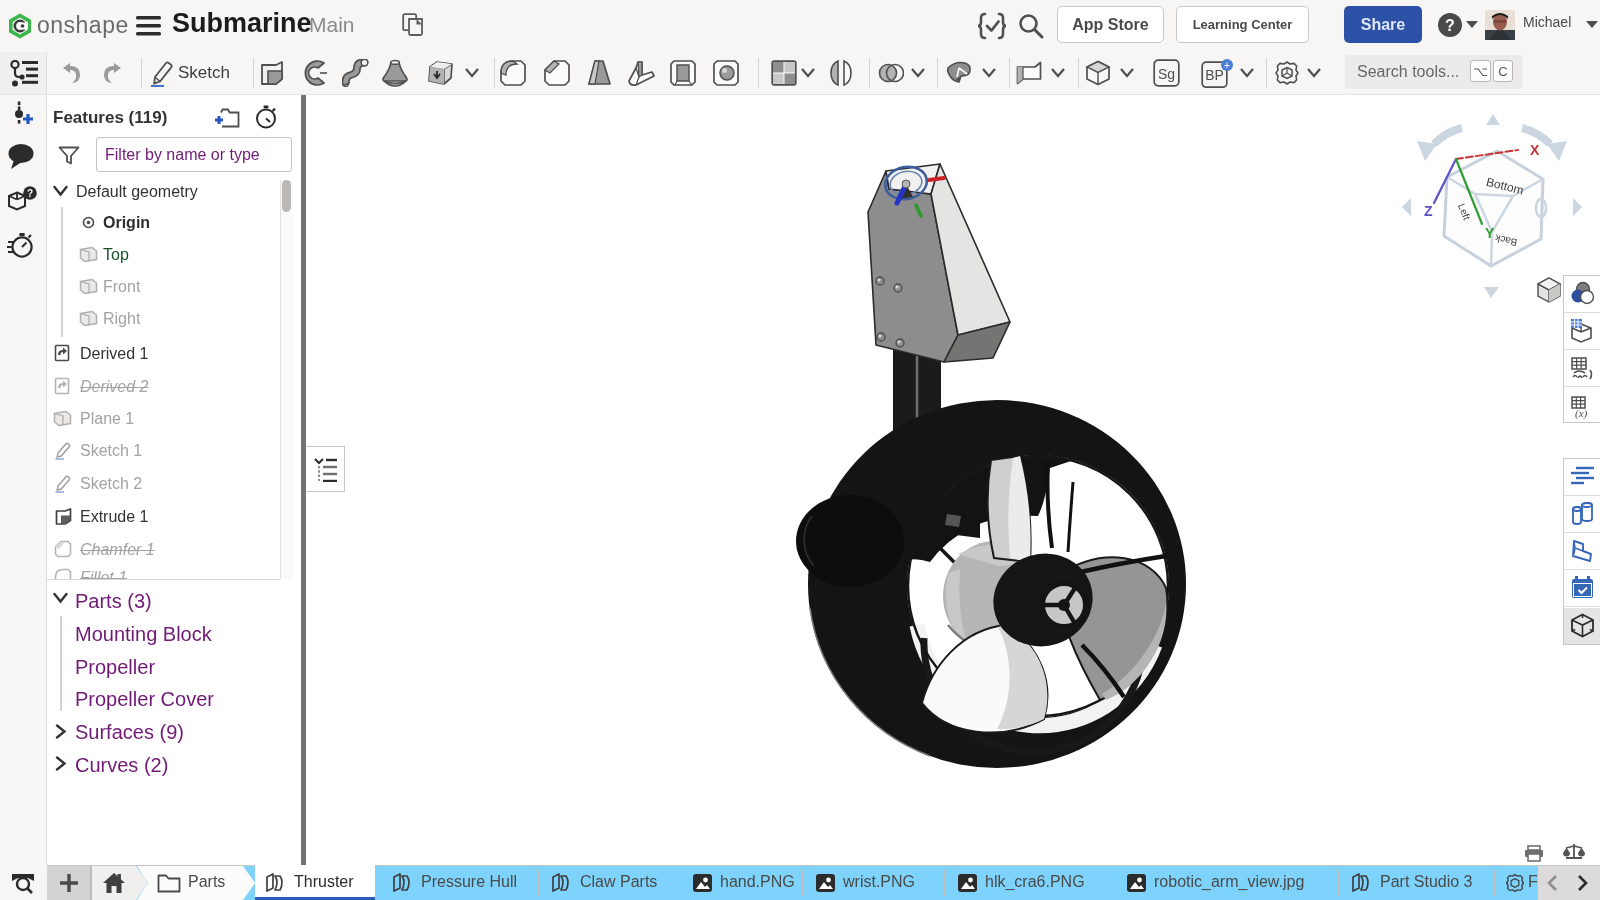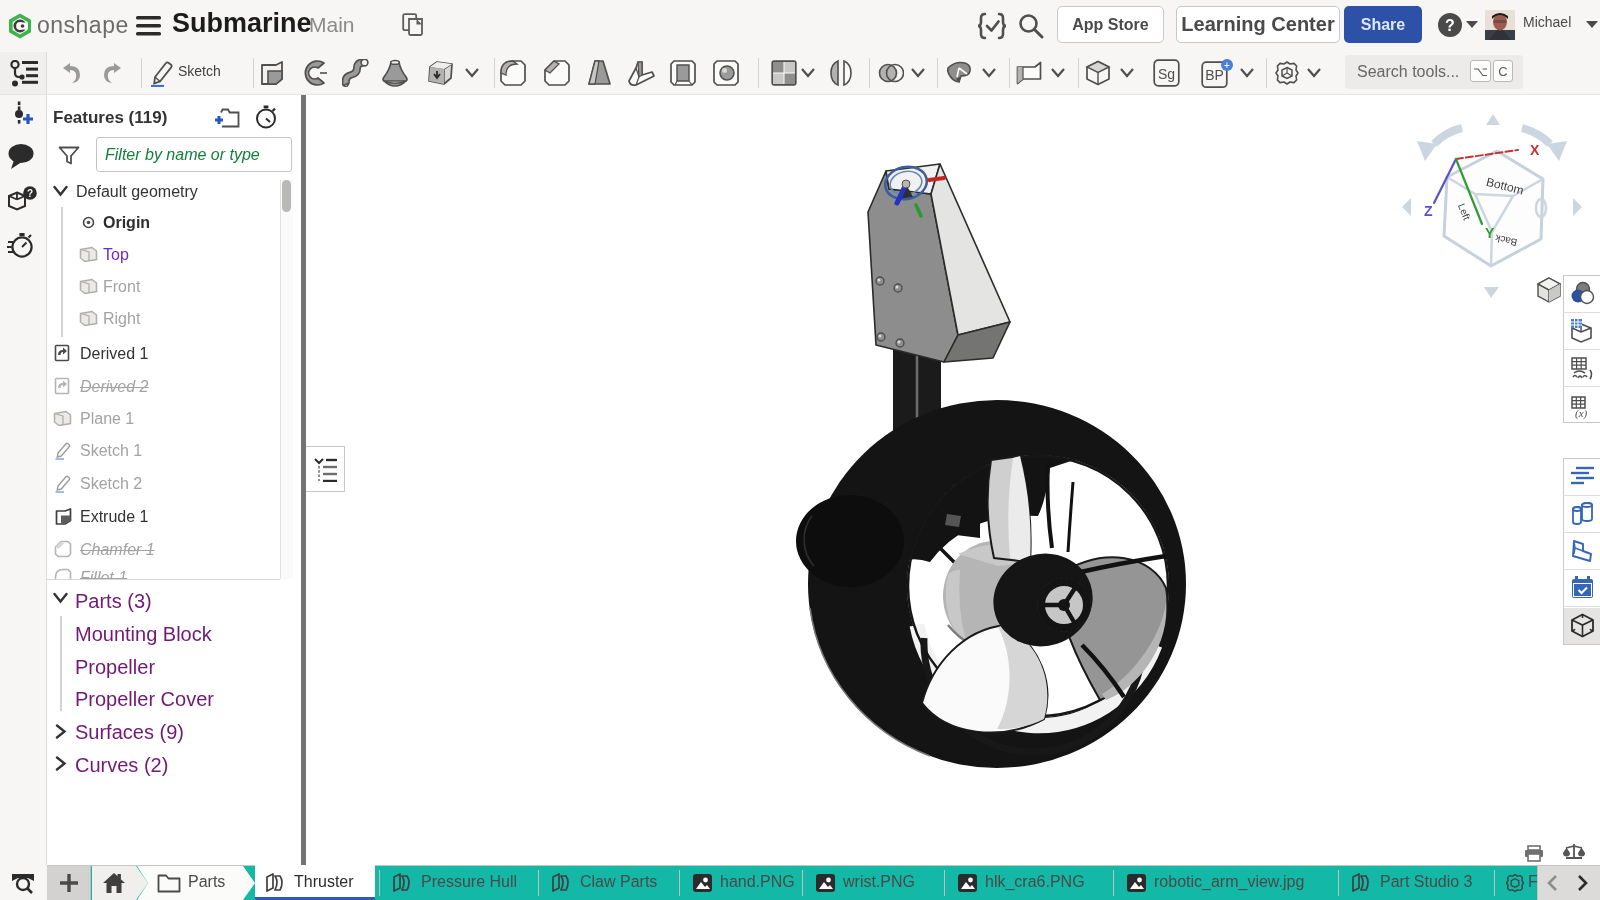--- a/index.html
+++ b/index.html
@@ -5,21 +5,21 @@
   * { margin:0; padding:0; box-sizing:border-box; }
   html,body { width:1600px; height:900px; overflow:hidden; font-family:"Liberation Sans",sans-serif; background:#fff; }
   .abs { position:absolute; }
   #app { position:relative; width:1600px; height:900px; }
   
   #header { left:0; top:0; width:1600px; height:52px; background:#f7f6f4; }
   #toolbar { left:0; top:52px; width:1600px; height:43px; background:#f7f6f4; border-bottom:1px solid #e5e4e2; }
   #leftstrip { left:0; top:95px; width:47px; height:770px; background:#f7f6f4; border-right:1px solid #dddcda; }
   #panel { left:47px; top:95px; width:259px; height:770px; background:#fff; border-right:5px solid #737373; }
   #canvas { left:307px; top:95px; width:1293px; height:770px; background:#fff; }
-  #tabbar { left:0; top:865px; width:1600px; height:35px; background:#14b8a6; border-top:1px solid #c6c5c3; }
+  #tabbar { left:0; top:865px; width:1600px; height:35px; background:#7dd3fc; border-top:1px solid #c6c5c3; }
   .sep { width:1px; background:#d4d3d1; height:30px; margin:0 6px; }
 </style>
 </head>
 <body>
 <div id="app">
   <div id="header" class="abs">
 
     <svg class="abs" style="left:7px;top:13px" width="26" height="26" viewBox="0 0 26 26">
       <path d="M13 0.5 L24 6.8 L24 19.2 L13 25.5 L2 19.2 L2 6.8 Z M13 4.6 L5.6 8.9 L5.6 17.1 L13 21.4 L20.4 17.1 L20.4 8.9 Z" fill="#3ab54a" fill-rule="evenodd"></path>
       <circle cx="13" cy="13" r="5.2" fill="none" stroke="#3c3c3c" stroke-width="2.6"></circle>
@@ -45,21 +45,21 @@
     <svg class="abs" style="left:976px;top:12px" width="32" height="28" viewBox="0 0 32 28">
       <path d="M9 2 Q5 2 5 6 L5 10 Q5 14 2 14 Q5 14 5 18 L5 22 Q5 26 9 26" fill="none" stroke="#4f4f4f" stroke-width="2.6" stroke-linecap="round"></path>
       <path d="M23 2 Q27 2 27 6 L27 10 Q27 14 30 14 Q27 14 27 18 L27 22 Q27 26 23 26" fill="none" stroke="#4f4f4f" stroke-width="2.6" stroke-linecap="round"></path>
       <path d="M11 14 l4.5 4.5 l7 -9" fill="none" stroke="#4f4f4f" stroke-width="2.8" stroke-linecap="round" stroke-linejoin="round"></path>
     </svg>
     <svg class="abs" style="left:1017px;top:12px" width="28" height="28" viewBox="0 0 28 28">
       <circle cx="11.5" cy="11.5" r="8" fill="none" stroke="#4f4f4f" stroke-width="2.6"></circle>
       <line x1="17.5" y1="17.5" x2="25" y2="25" stroke="#4f4f4f" stroke-width="3" stroke-linecap="round"></line>
     </svg>
     <div class="abs" style="left:1057px;top:6px;width:107px;height:37px;background:#fff;border:1px solid #c9c8c6;border-radius:5px;display:flex;align-items:center;justify-content:center;font-size:16px;font-weight:bold;color:#4a4a4a;">App Store</div>
-    <div class="abs" style="left:1176px;top:6px;width:164px;height:37px;background:#fff;border:1px solid #c9c8c6;border-radius:5px;display:flex;align-items:center;justify-content:center;font-size:20px;font-weight:bold;color:#4a4a4a;">Learning Center</div>
+    <div class="abs" style="left:1176px;top:6px;width:133px;height:37px;background:#fff;border:1px solid #c9c8c6;border-radius:5px;display:flex;align-items:center;justify-content:center;font-size:13px;font-weight:bold;color:#4a4a4a;">Learning Center</div>
     <div class="abs" style="left:1344px;top:6px;width:78px;height:37px;background:#2c51a7;border-radius:5px;display:flex;align-items:center;justify-content:center;font-size:16px;font-weight:bold;color:#dce6f5;">Share</div>
 
     <svg class="abs" style="left:1437px;top:12px" width="26" height="26" viewBox="0 0 26 26">
       <circle cx="13" cy="13" r="12" fill="#4a4a4a"></circle>
       <text x="13" y="18.5" font-size="16" font-weight="bold" fill="#fff" text-anchor="middle" font-family="Liberation Sans">?</text>
     </svg>
     <svg class="abs" style="left:1466px;top:21px" width="12" height="8" viewBox="0 0 12 8">
         <polygon points="0,0 12,0 6,7" fill="#4a4a4a"></polygon>
       </svg>
 
@@ -97,21 +97,21 @@
       <path d="M21 6 L14 1 L14 4 Q4 4 4 13 Q4 20 12 21 Q7 18 8 12 Q9 8 14 8 L14 11 Z" fill="#9a9a9a"></path>
     </svg>
     <div class="abs sep" style="left:135px;top:6px;"></div>
 
     <svg class="abs" style="left:148px;top:8px" width="26" height="27" viewBox="0 0 26 27">
       <path d="M7 17 L18 3 Q19 1.6 20.8 3 L23 4.8 Q24.4 6 23 7.6 L12 21.5 L6.2 23.4 Z" fill="#f7f6f4" stroke="#4f4f4f" stroke-width="1.8"></path>
       <path d="M7 17 L12 21.5" stroke="#4f4f4f" stroke-width="1.4" fill="none"></path>
       <path d="M6.2 23.4 L7 17 Z" fill="#4f4f4f"></path>
       <line x1="3" y1="26" x2="16" y2="26" stroke="#4472c4" stroke-width="2.2"></line>
     </svg>
-    <div class="abs" style="left:178px;top:11px;font-size:14px;color:#3f3f3f;">Sketch</div>
+    <div class="abs" style="left:178px;top:11px;font-size:17px;color:#3f3f3f;">Sketch</div>
     <div class="abs sep" style="left:247px;top:6px;"></div>
 
     <svg class="abs" style="left:258px;top:7px" width="28" height="28" viewBox="0 0 28 28">
       <path d="M4 6 L18 6 L24 3 L24 20 L18 25 L4 25 Z" fill="#f2f1ef" stroke="#4f4f4f" stroke-width="1.8" stroke-linejoin="round"></path>
       <path d="M10 12 L24 12 L24 20 L18 25 L10 25 Z" fill="#9a9a9a" stroke="#4f4f4f" stroke-width="1.6"></path>
     </svg>
 
     <svg class="abs" style="left:300px;top:7px" width="28" height="28" viewBox="0 0 28 28">
       <path d="M24 4 A12 12 0 1 0 24 24 L18 19 A6 6 0 1 1 18 9 Z" fill="#9a9a9a" stroke="#4f4f4f" stroke-width="1.7" stroke-linejoin="round"></path>
       <line x1="20" y1="14" x2="27" y2="14" stroke="#4f4f4f" stroke-width="1.6"></line>
@@ -304,21 +304,21 @@
       <circle cx="12" cy="13.5" r="9" fill="none" stroke="#2b2b2b" stroke-width="2"></circle>
       <rect x="9.6" y="0.5" width="4.8" height="2.8" fill="#2b2b2b"></rect>
       <path d="M12 13.5 L16 17" stroke="#2b2b2b" stroke-width="2"></path>
       <path d="M18.6 6 L21 3.6" stroke="#2b2b2b" stroke-width="2.2"></path>
     </svg>
 
     <svg class="abs" style="left:11px;top:51px" width="22" height="19" viewBox="0 0 22 19">
       <path d="M1.5 1.5 L20.5 1.5 L13 10 L13 17.5 L9 15.5 L9 10 Z" fill="none" stroke="#4f4f4f" stroke-width="1.8" stroke-linejoin="round"></path>
     </svg>
     <div class="abs" style="left:49px;top:42px;width:196px;height:35px;background:#fff;border:1px solid #c5c4c2;border-radius:3px;"></div>
-    <div class="abs" style="left:58px;top:51px;font-size:16px;font-style:italic;color:#15803d;">Filter by name or type</div>
+    <div class="abs" style="left:58px;top:51px;font-size:16px;color:#701a75;">Filter by name or type</div>
 
     <div class="abs" style="left:233px;top:85px;width:13px;height:399px;background:#fafafa;border-left:1px solid #e2e1df;"></div>
     <div class="abs" style="left:235px;top:85px;width:9px;height:32px;background:#b9b8b6;border-radius:5px;"></div>
 
     <div id="tree" style="position:absolute;left:0;top:0;width:259px;height:770px;font-size:16px;">
 
       <svg class="abs" style="left:6px;top:90px" width="15" height="12" viewBox="0 0 15 12">
           <path d="M1.5 2 L7.5 9.5 L13.5 2" fill="none" stroke="#333" stroke-width="2.4" stroke-linecap="round"></path>
         </svg>
       <div class="abs" style="left:29px;top:88px;color:#333;">Default geometry</div>
@@ -327,21 +327,21 @@
       <svg class="abs" style="left:35px;top:121px" width="13" height="13" viewBox="0 0 13 13">
           <circle cx="6.5" cy="6.5" r="5" fill="none" stroke="#4a4a4a" stroke-width="1.6"></circle>
           <circle cx="6.5" cy="6.5" r="1.8" fill="#4a4a4a"></circle>
         </svg>
       <div class="abs" style="left:56px;top:119px;color:#2e2e2e;font-weight:bold;">Origin</div>
 
       <svg class="abs" style="left:32px;top:151px" width="19" height="17" viewBox="0 0 19 17">
           <path d="M1.5 3.5 L13 1.5 L17.5 5 L17.5 13.5 L6 15.5 L1.5 12 Z" fill="#eceae8" stroke="#b0afad" stroke-width="1.5"></path>
           <path d="M1.5 3.5 L10 6 L10 15" fill="none" stroke="#b0afad" stroke-width="1.3"></path>
         </svg>
-      <div class="abs" style="left:56px;top:151px;color:#6d28d9;">Top</div>
+      <div class="abs" style="left:56px;top:151px;color:#14532d;">Top</div>
       <svg class="abs" style="left:32px;top:183px" width="19" height="17" viewBox="0 0 19 17">
           <path d="M1.5 3.5 L13 1.5 L17.5 5 L17.5 13.5 L6 15.5 L1.5 12 Z" fill="#eceae8" stroke="#b0afad" stroke-width="1.5"></path>
           <path d="M1.5 3.5 L10 6 L10 15" fill="none" stroke="#b0afad" stroke-width="1.3"></path>
         </svg>
       <div class="abs" style="left:56px;top:183px;color:#a3a3a3;">Front</div>
       <svg class="abs" style="left:32px;top:215px" width="19" height="17" viewBox="0 0 19 17">
           <path d="M1.5 3.5 L13 1.5 L17.5 5 L17.5 13.5 L6 15.5 L1.5 12 Z" fill="#eceae8" stroke="#b0afad" stroke-width="1.5"></path>
           <path d="M1.5 3.5 L10 6 L10 15" fill="none" stroke="#b0afad" stroke-width="1.3"></path>
         </svg>
       <div class="abs" style="left:56px;top:215px;color:#a3a3a3;">Right</div>

